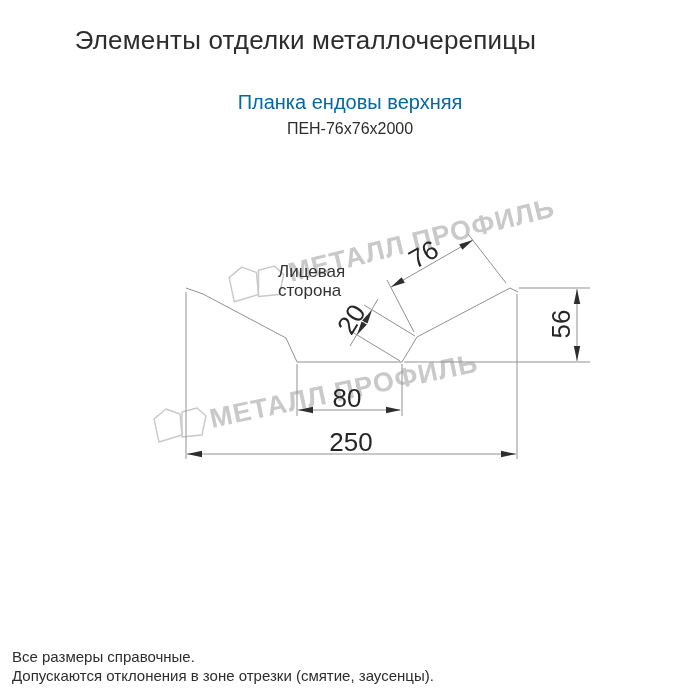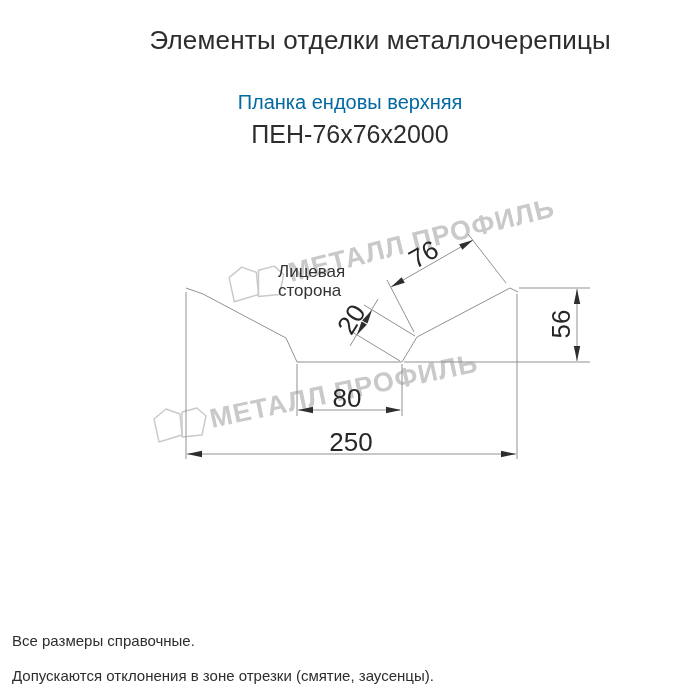--- a/index.html
+++ b/index.html
@@ -1,34 +1,34 @@
 <!DOCTYPE html>
 <html><head>
 <meta charset="utf-8">
 <style>
   html,body{margin:0;padding:0;background:#ffffff;}
   .page{
     position:relative;width:700px;height:700px;background:#fff;overflow:hidden;
     font-family:"Liberation Sans",sans-serif;color:#2b2b2b;
   }
   .title{
-    position:absolute;top:25px;left:0;width:611px;text-align:right;
+    position:absolute;top:25px;left:0;width:611px;text-align:center;
     font-size:26px;font-weight:400;letter-spacing:.2px;color:#2d2d2d;margin:0;
   }
   .product{
     position:absolute;top:91px;left:0;width:700px;text-align:center;
     font-size:20px;font-weight:400;color:#0369a1;
   }
   .model{
     position:absolute;top:120px;left:0;width:700px;text-align:center;
-    font-size:25px;font-weight:400;color:#2d2d2d;
+    font-size:16px;font-weight:400;color:#2d2d2d;
   }
   .drawing{position:absolute;left:0;top:0;width:700px;height:700px;}
   .footer-note{position:absolute;left:12px;font-size:15px;color:#2d2d2d;white-space:nowrap;}
-  .note1{top:632px;}
+  .note1{top:648px;}
   .note2{top:667px;text-align:center;}
 
   .thin{stroke:#919191;stroke-width:1;fill:none;}
   .wm-shape{stroke:#c9c9c9;stroke-width:1.4;fill:none;stroke-linejoin:round;}
   .wm-text{font-family:"Liberation Sans",sans-serif;font-size:27px;font-weight:bold;letter-spacing:1px;}
   .dim-text{font-family:"Liberation Sans",sans-serif;font-size:26px;fill:#262626;}
   .label-text{font-family:"Liberation Sans",sans-serif;font-size:17px;fill:#333;}
   .arrow{fill:#2e2e2e;stroke:none;}
 </style>
 </head>

